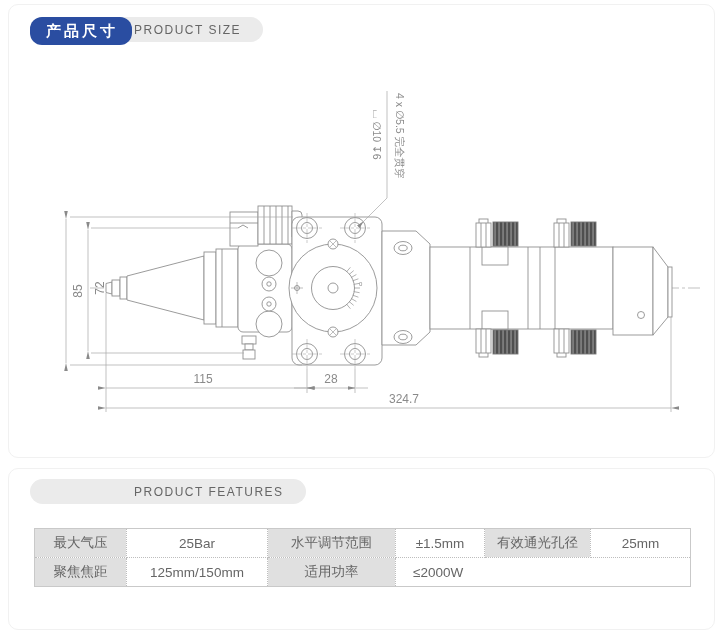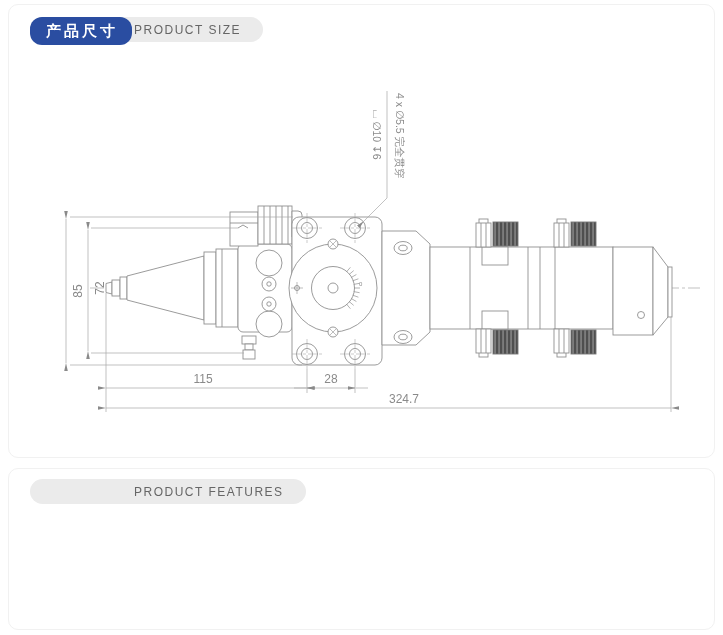--- a/index.html
+++ b/index.html
@@ -233,14 +233,28 @@
 <table id="spec-table">
   <colgroup>
     <col style="width:92px">
       <col style="width:141px">
       <col style="width:128px">
     <col style="width:89px">
       <col style="width:106px">
       <col style="width:100px">
   </colgroup>
   <tbody>
+    <tr>
+      <td class="label">最大气压</td>
+      <td>25Bar</td>
+      <td class="label">水平调节范围</td>
+      <td>±1.5mm</td>
+      <td class="label">有效通光孔径</td>
+      <td>25mm</td>
+    </tr>
+    <tr>
+      <td class="label">聚焦焦距</td>
+      <td>125mm/150mm</td>
+      <td class="label">适用功率</td>
+      <td colspan="3" class="val-span">≤2000W</td>
+    </tr>
   </tbody>
 </table>
 
 </body></html>

